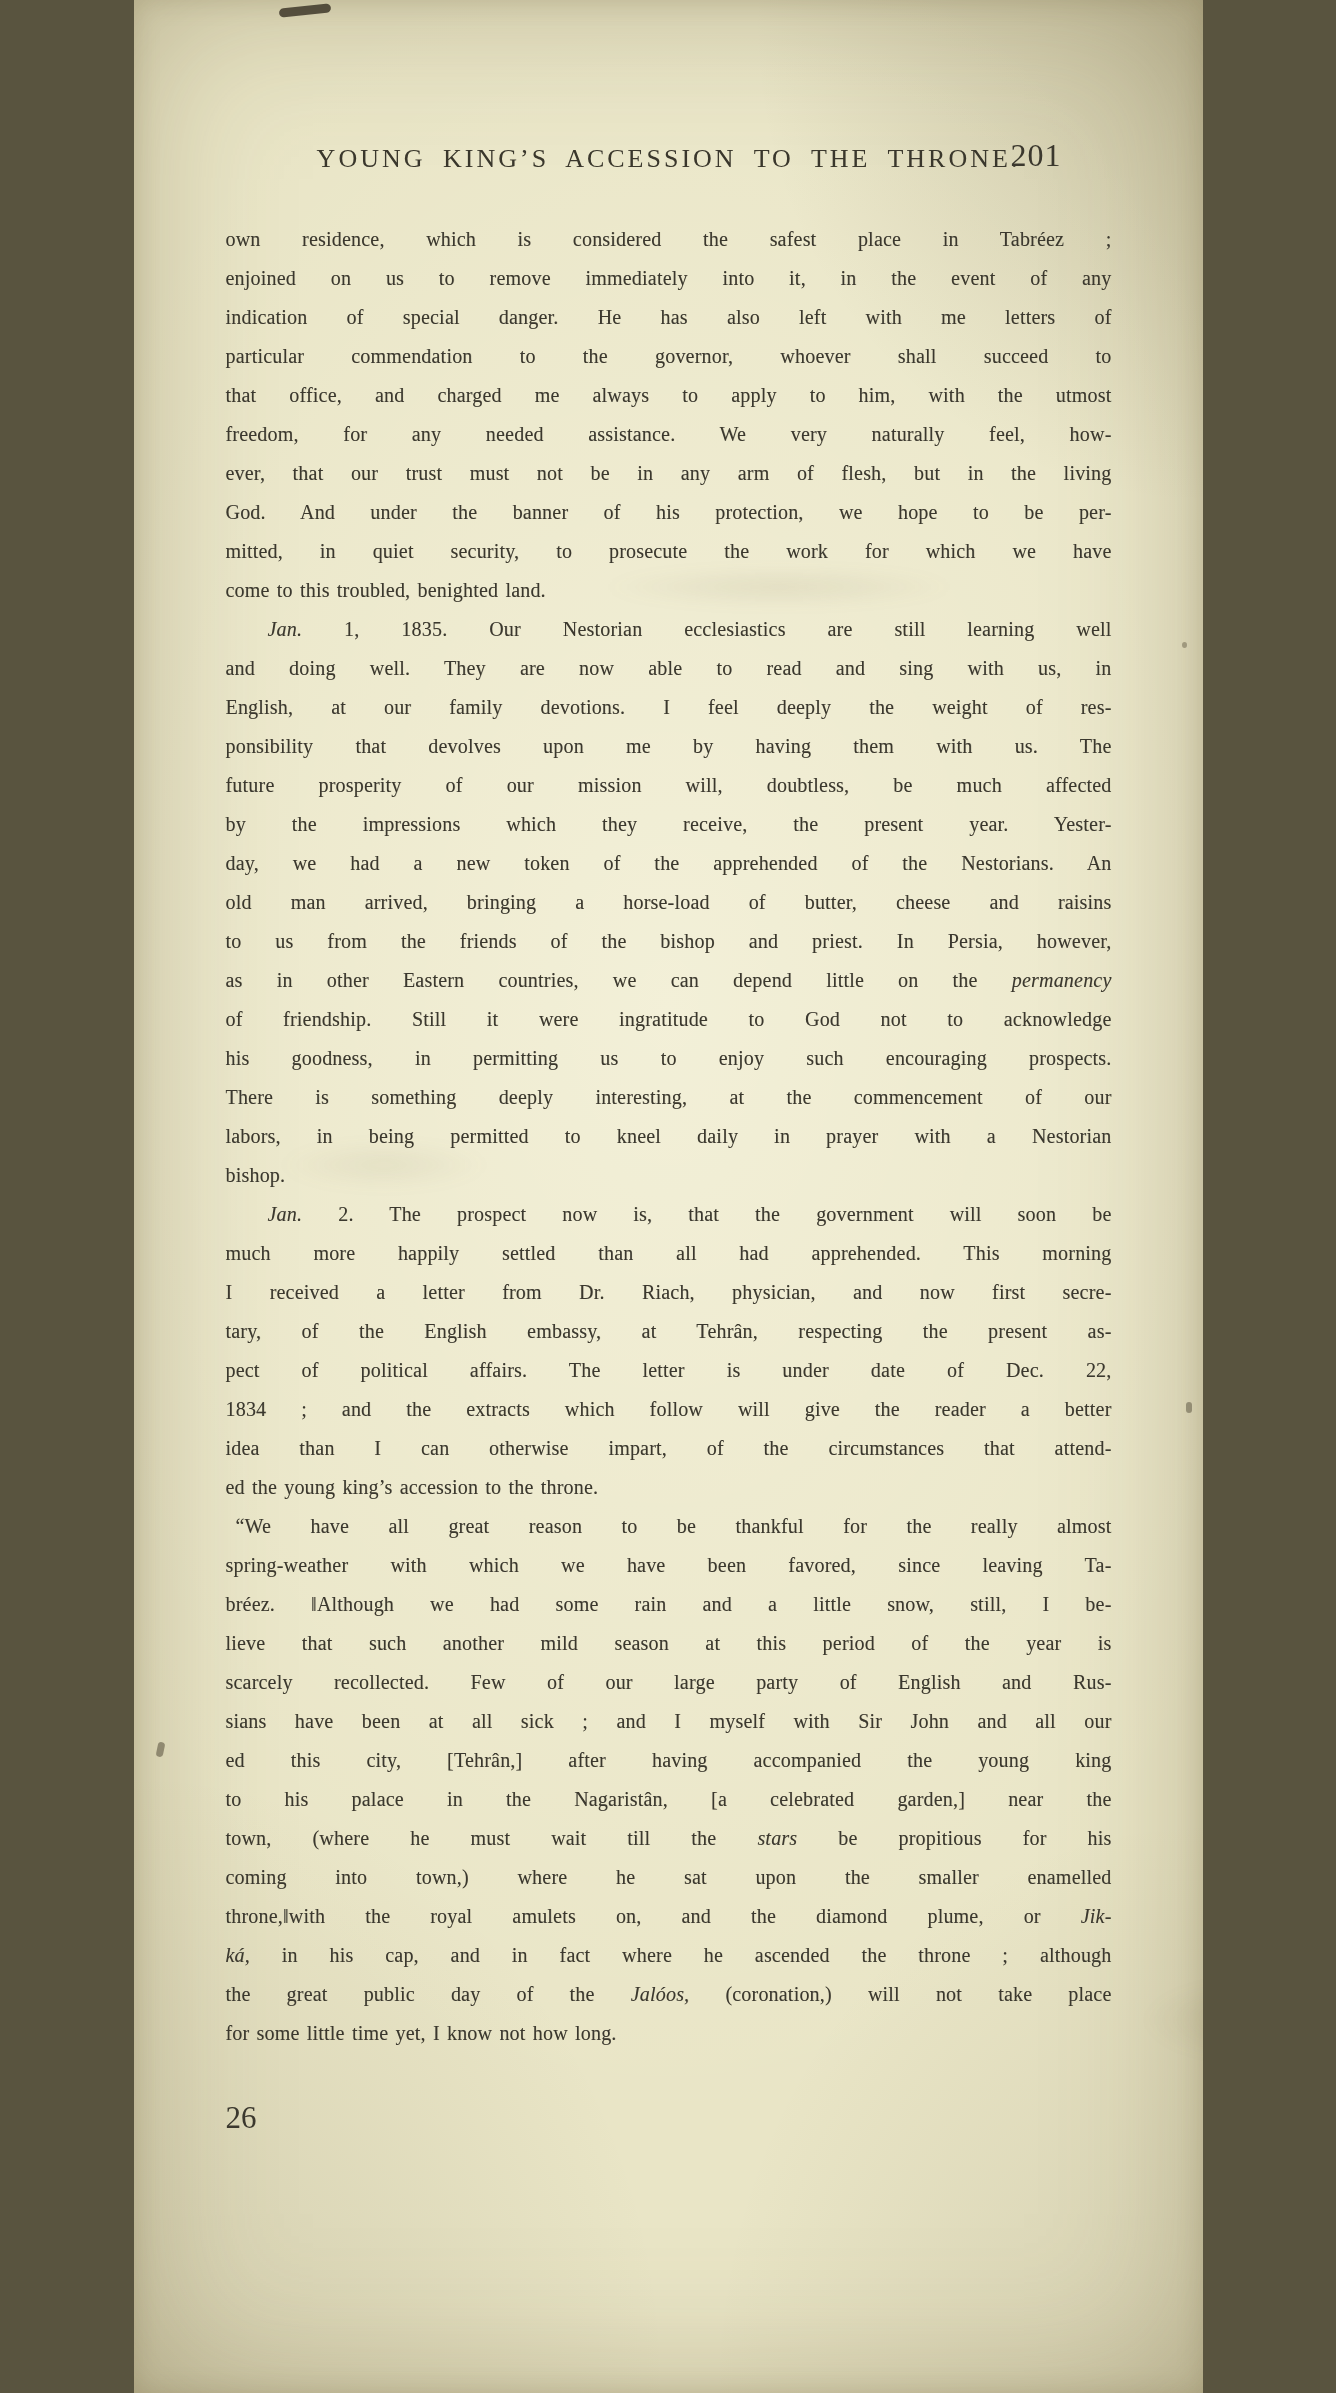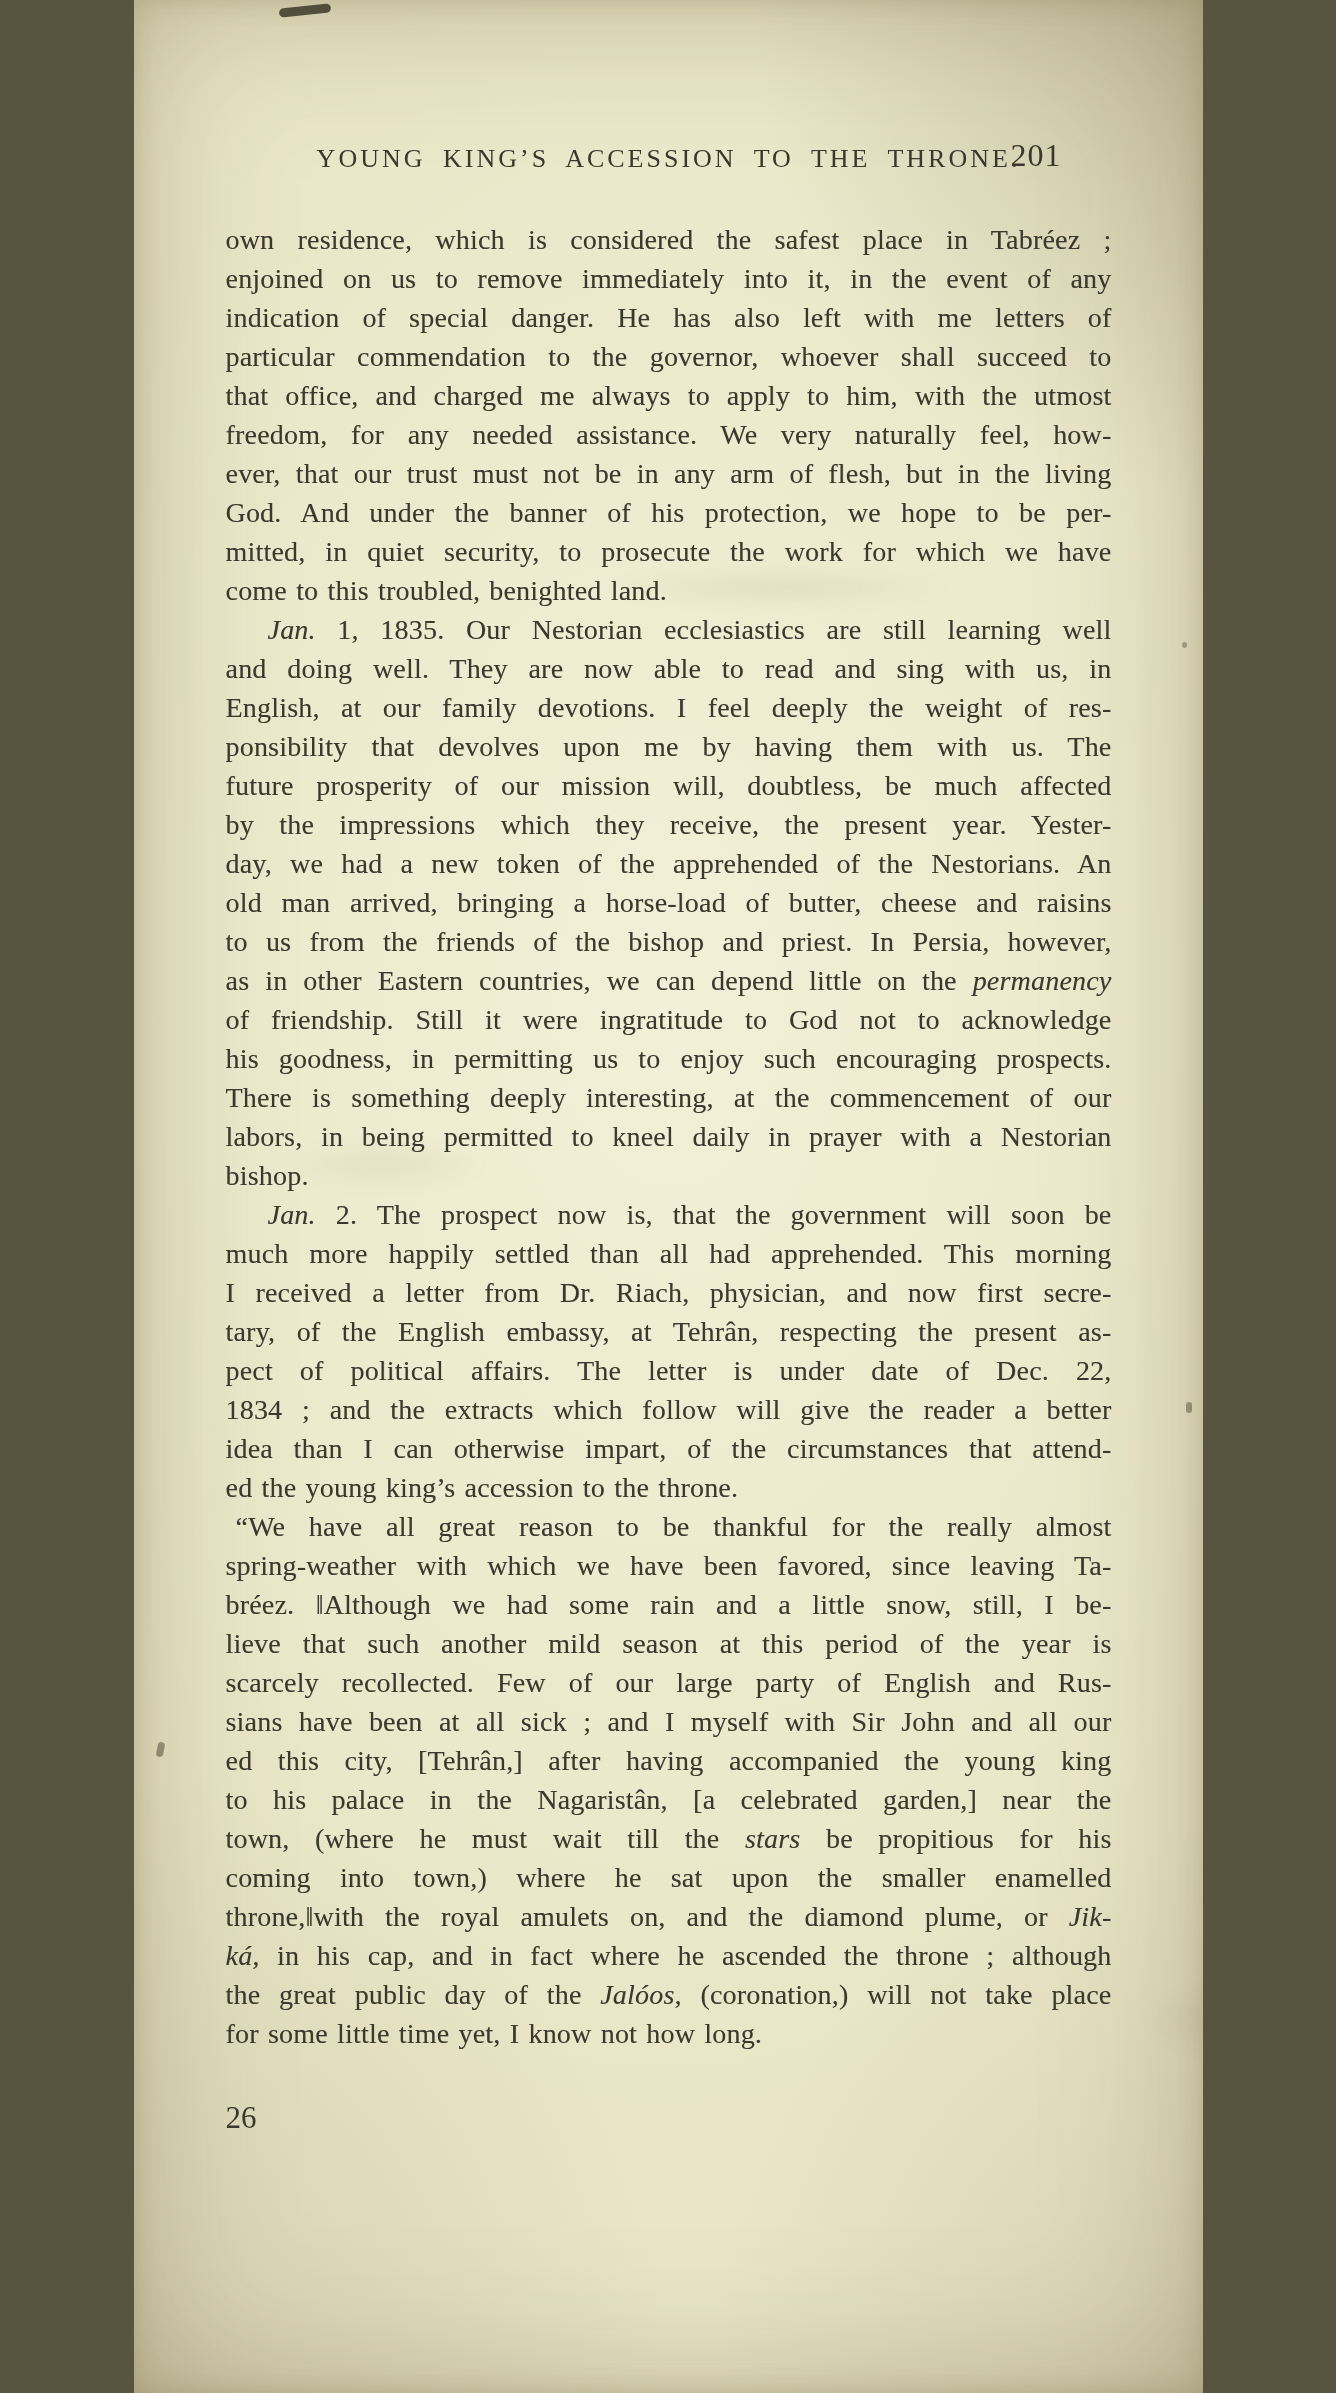--- a/index.html
+++ b/index.html
@@ -41,21 +41,21 @@
     right: 50px; top: -7px;
     font-size: 32px;
     letter-spacing: 1px;
     margin-left: 12px;
   }
 
   
   .page-body {
     position: absolute;
     left: 92px; right: 91px; top: 220px;
-    font-size: 28px;
+    font-size: 20px;
     line-height: 39px;
     letter-spacing: 0.2px;
     word-spacing: 2px;
     text-shadow: 0.3px 0.3px 0.6px rgba(59,56,46,0.30);
   }
   .para { margin: 0; }
   .line {
     text-align: justify;
     text-align-last: justify;
   }

